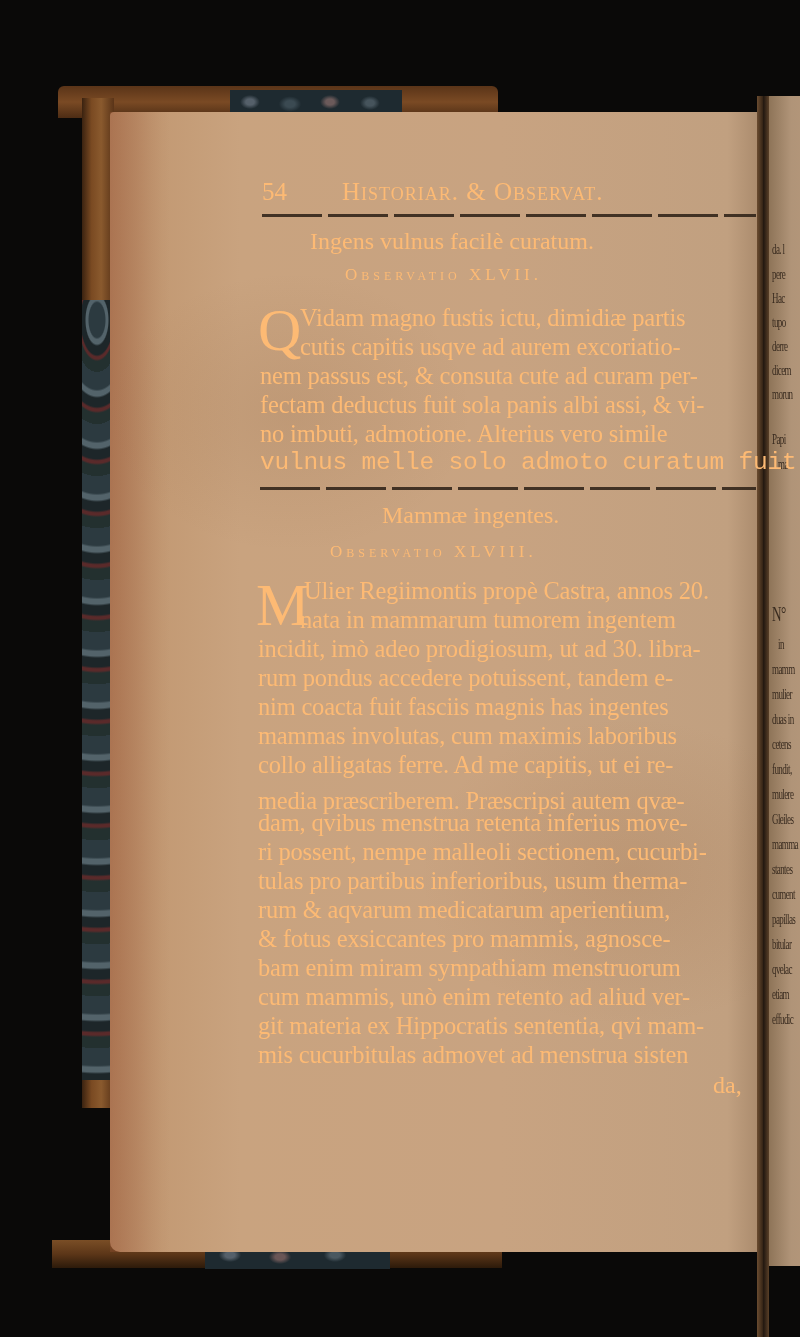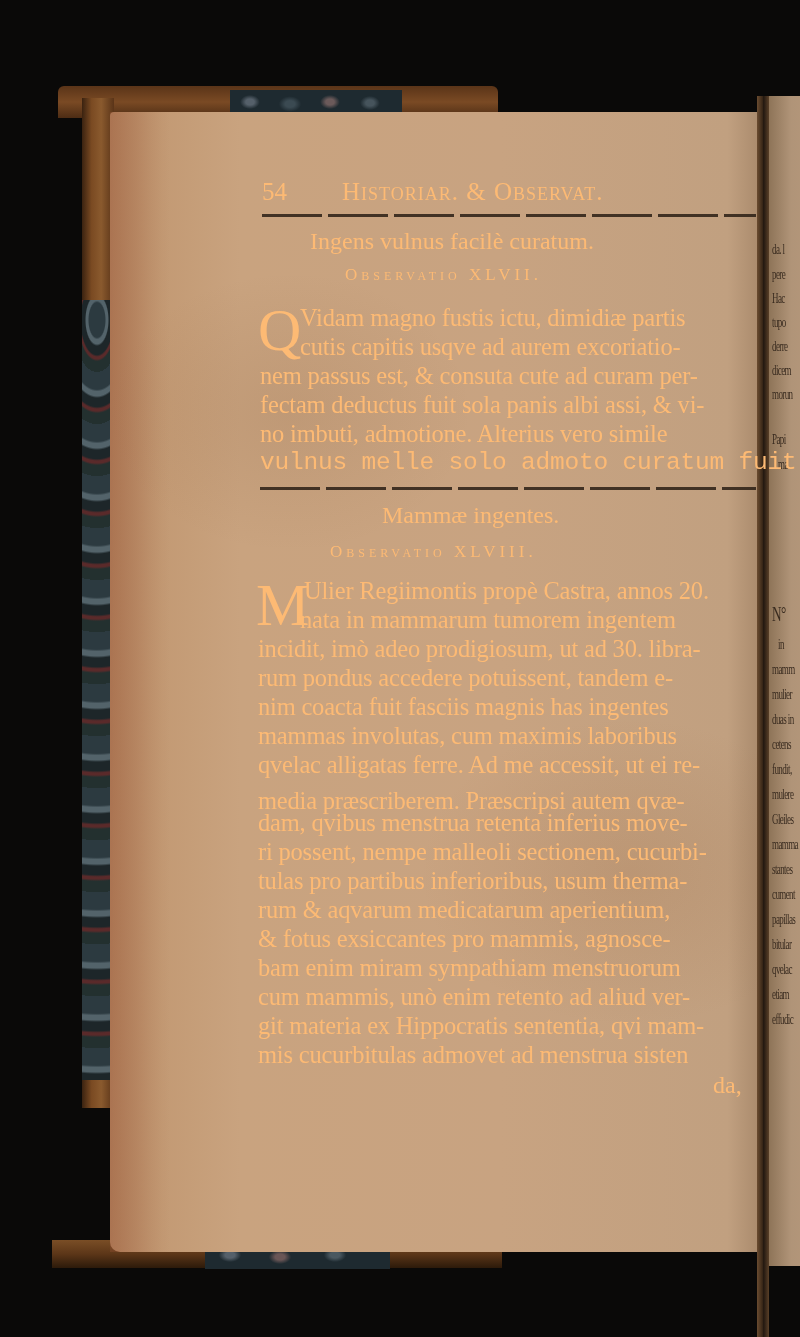--- a/index.html
+++ b/index.html
@@ -155,21 +155,21 @@
 
 <div class="headline ink" style="left:382px; top:502px;">Mammæ ingentes.</div>
 <div class="obs-head ink" style="left:330px; top:542px;">Observatio XLVIII.</div>
 <div class="initial ink" style="left:256px; top:575px;">M</div>
 <div class="body-line ink" style="left:304px; top:577px;">Ulier Regiimontis propè Castra, annos 20.</div>
 <div class="body-line ink" style="left:300px; top:606px;">nata in mammarum tumorem ingentem</div>
 <div class="body-line ink" style="left:258px; top:635px;">incidit, imò adeo prodigiosum, ut ad 30. libra-</div>
 <div class="body-line ink" style="left:258px; top:664px;">rum pondus accedere potuissent, tandem e-</div>
 <div class="body-line ink" style="left:258px; top:693px;">nim coacta fuit fasciis magnis has ingentes</div>
 <div class="body-line ink" style="left:258px; top:722px;">mammas involutas, cum maximis laboribus</div>
-<div class="body-line ink" style="left:258px; top:751px;">qvelac alligatas ferre.  Ad me accessit, ut ei re-</div>
+<div class="body-line ink" style="left:258px; top:751px;">collo alligatas ferre.  Ad me capitis, ut ei re-</div>
 <div class="body-line ink" style="left:258px; top:780px;margin-top:7px;">media præscriberem.  Præscripsi autem qvæ-</div>
 <div class="body-line ink" style="left:258px; top:809px;">dam, qvibus menstrua retenta inferius move-</div>
 <div class="body-line ink" style="left:258px; top:838px;">ri possent, nempe malleoli sectionem, cucurbi-</div>
 <div class="body-line ink" style="left:258px; top:867px;">tulas pro partibus inferioribus, usum therma-</div>
 <div class="body-line ink" style="left:258px; top:896px;">rum &amp; aqvarum medicatarum aperientium,</div>
 <div class="body-line ink" style="left:258px; top:925px;">&amp; fotus exsiccantes pro mammis, agnosce-</div>
 <div class="body-line ink" style="left:258px; top:954px;">bam enim miram sympathiam menstruorum</div>
 <div class="body-line ink" style="left:258px; top:983px;">cum mammis, unò enim retento ad aliud ver-</div>
 <div class="body-line ink" style="left:258px; top:1012px;">git materia ex Hippocratis sententia, qvi mam-</div>
 <div class="body-line ink" style="left:258px; top:1041px;">mis cucurbitulas admovet ad menstrua sisten</div>

